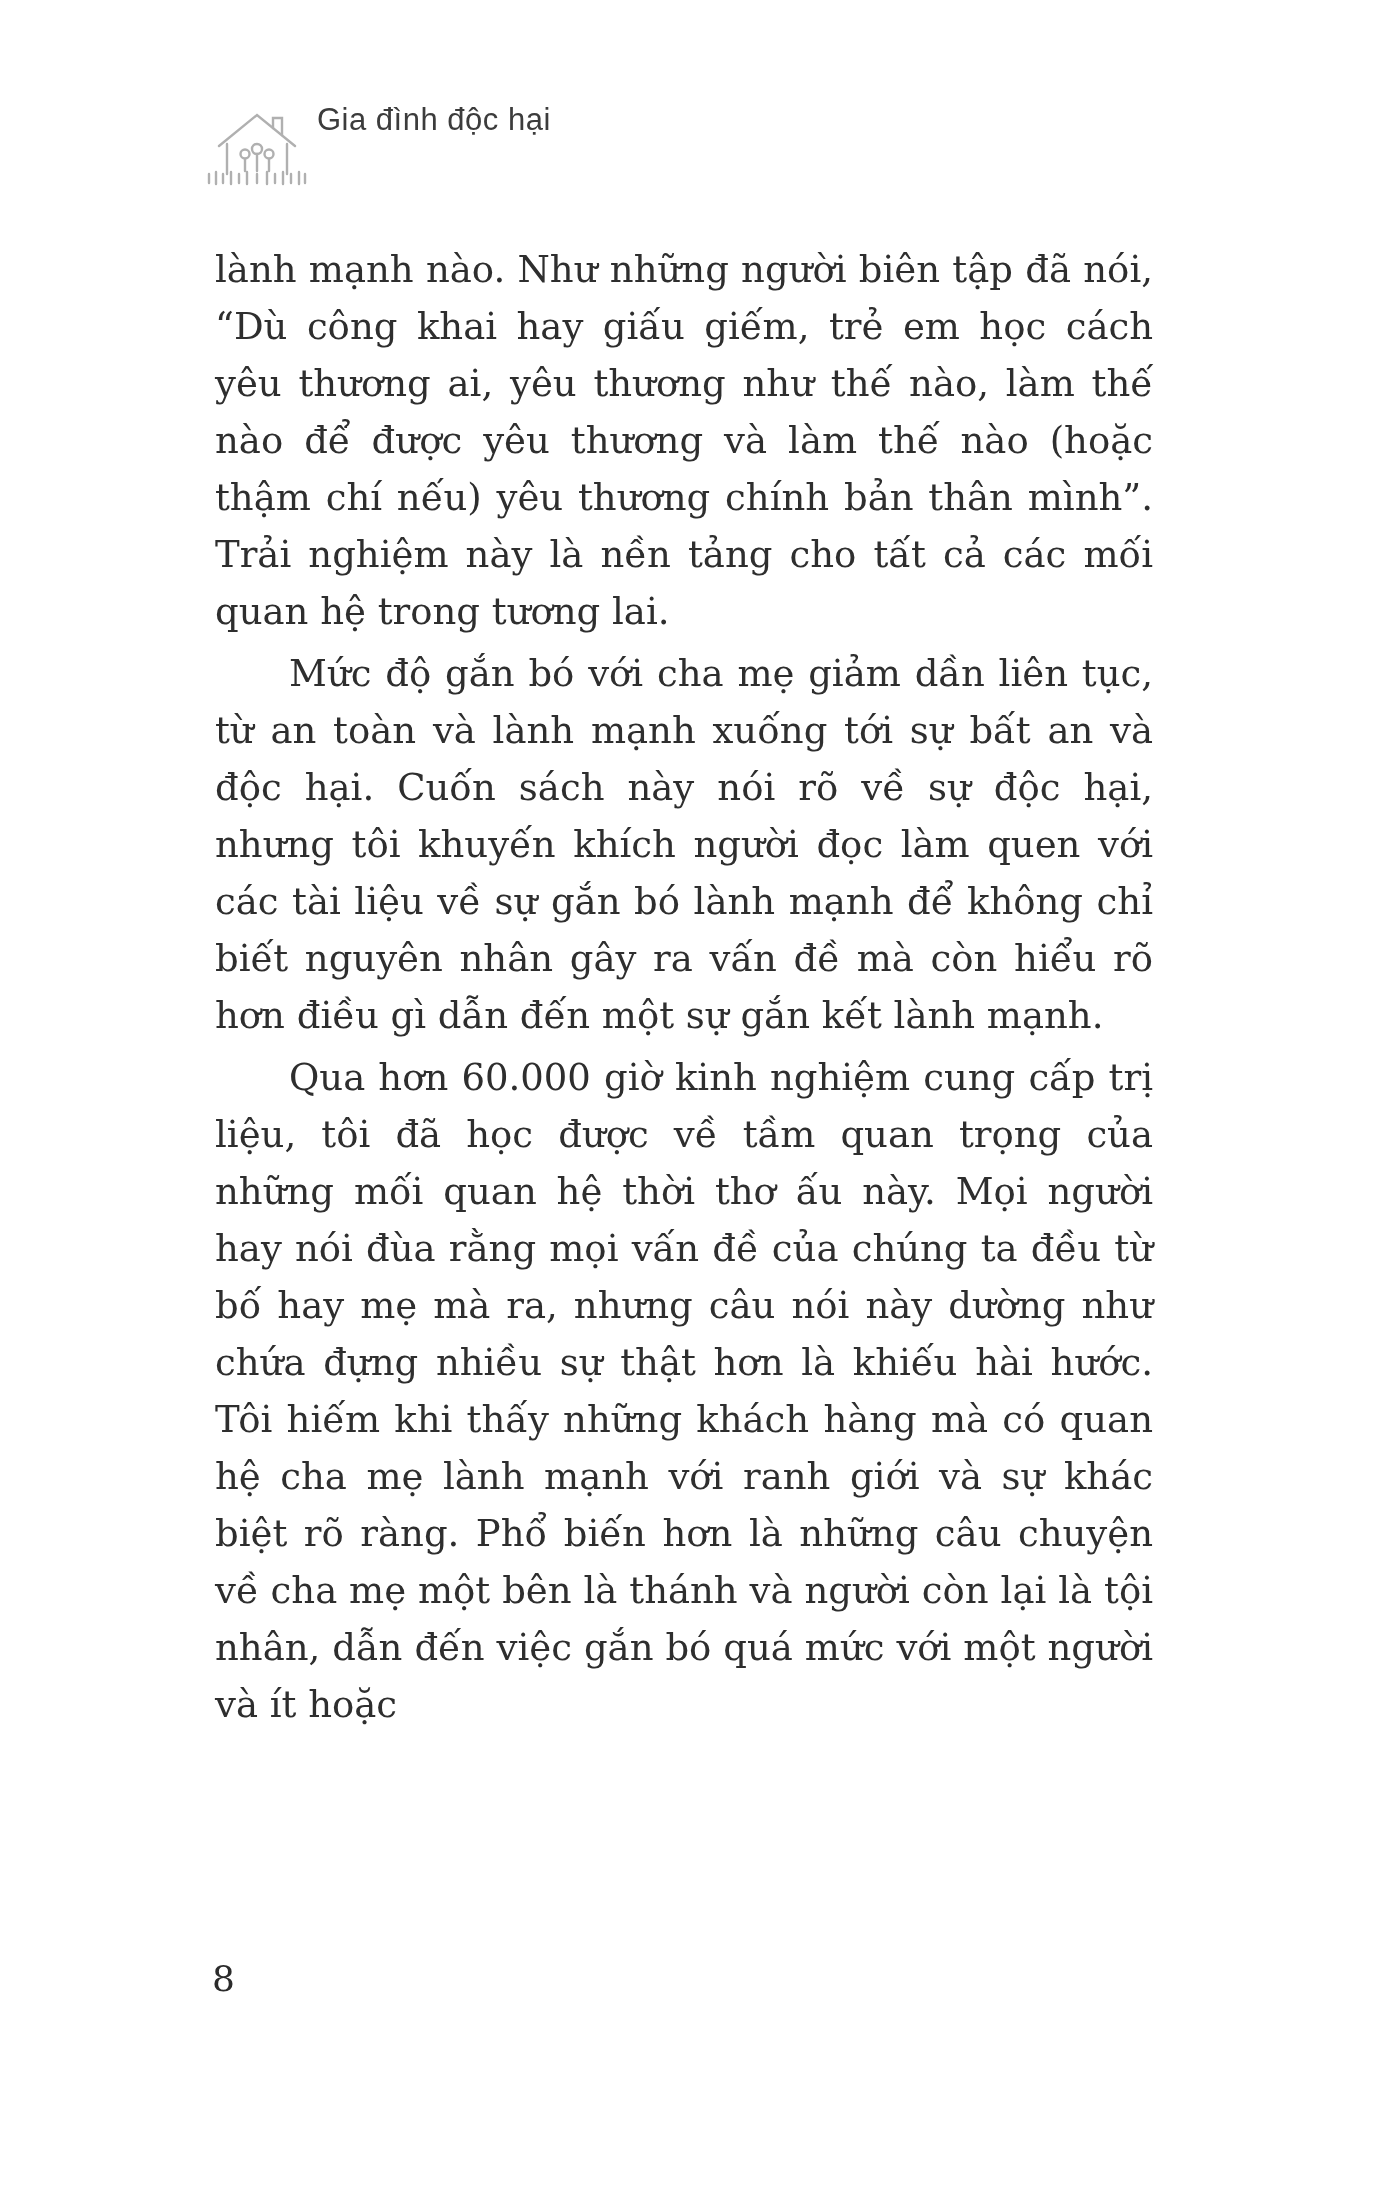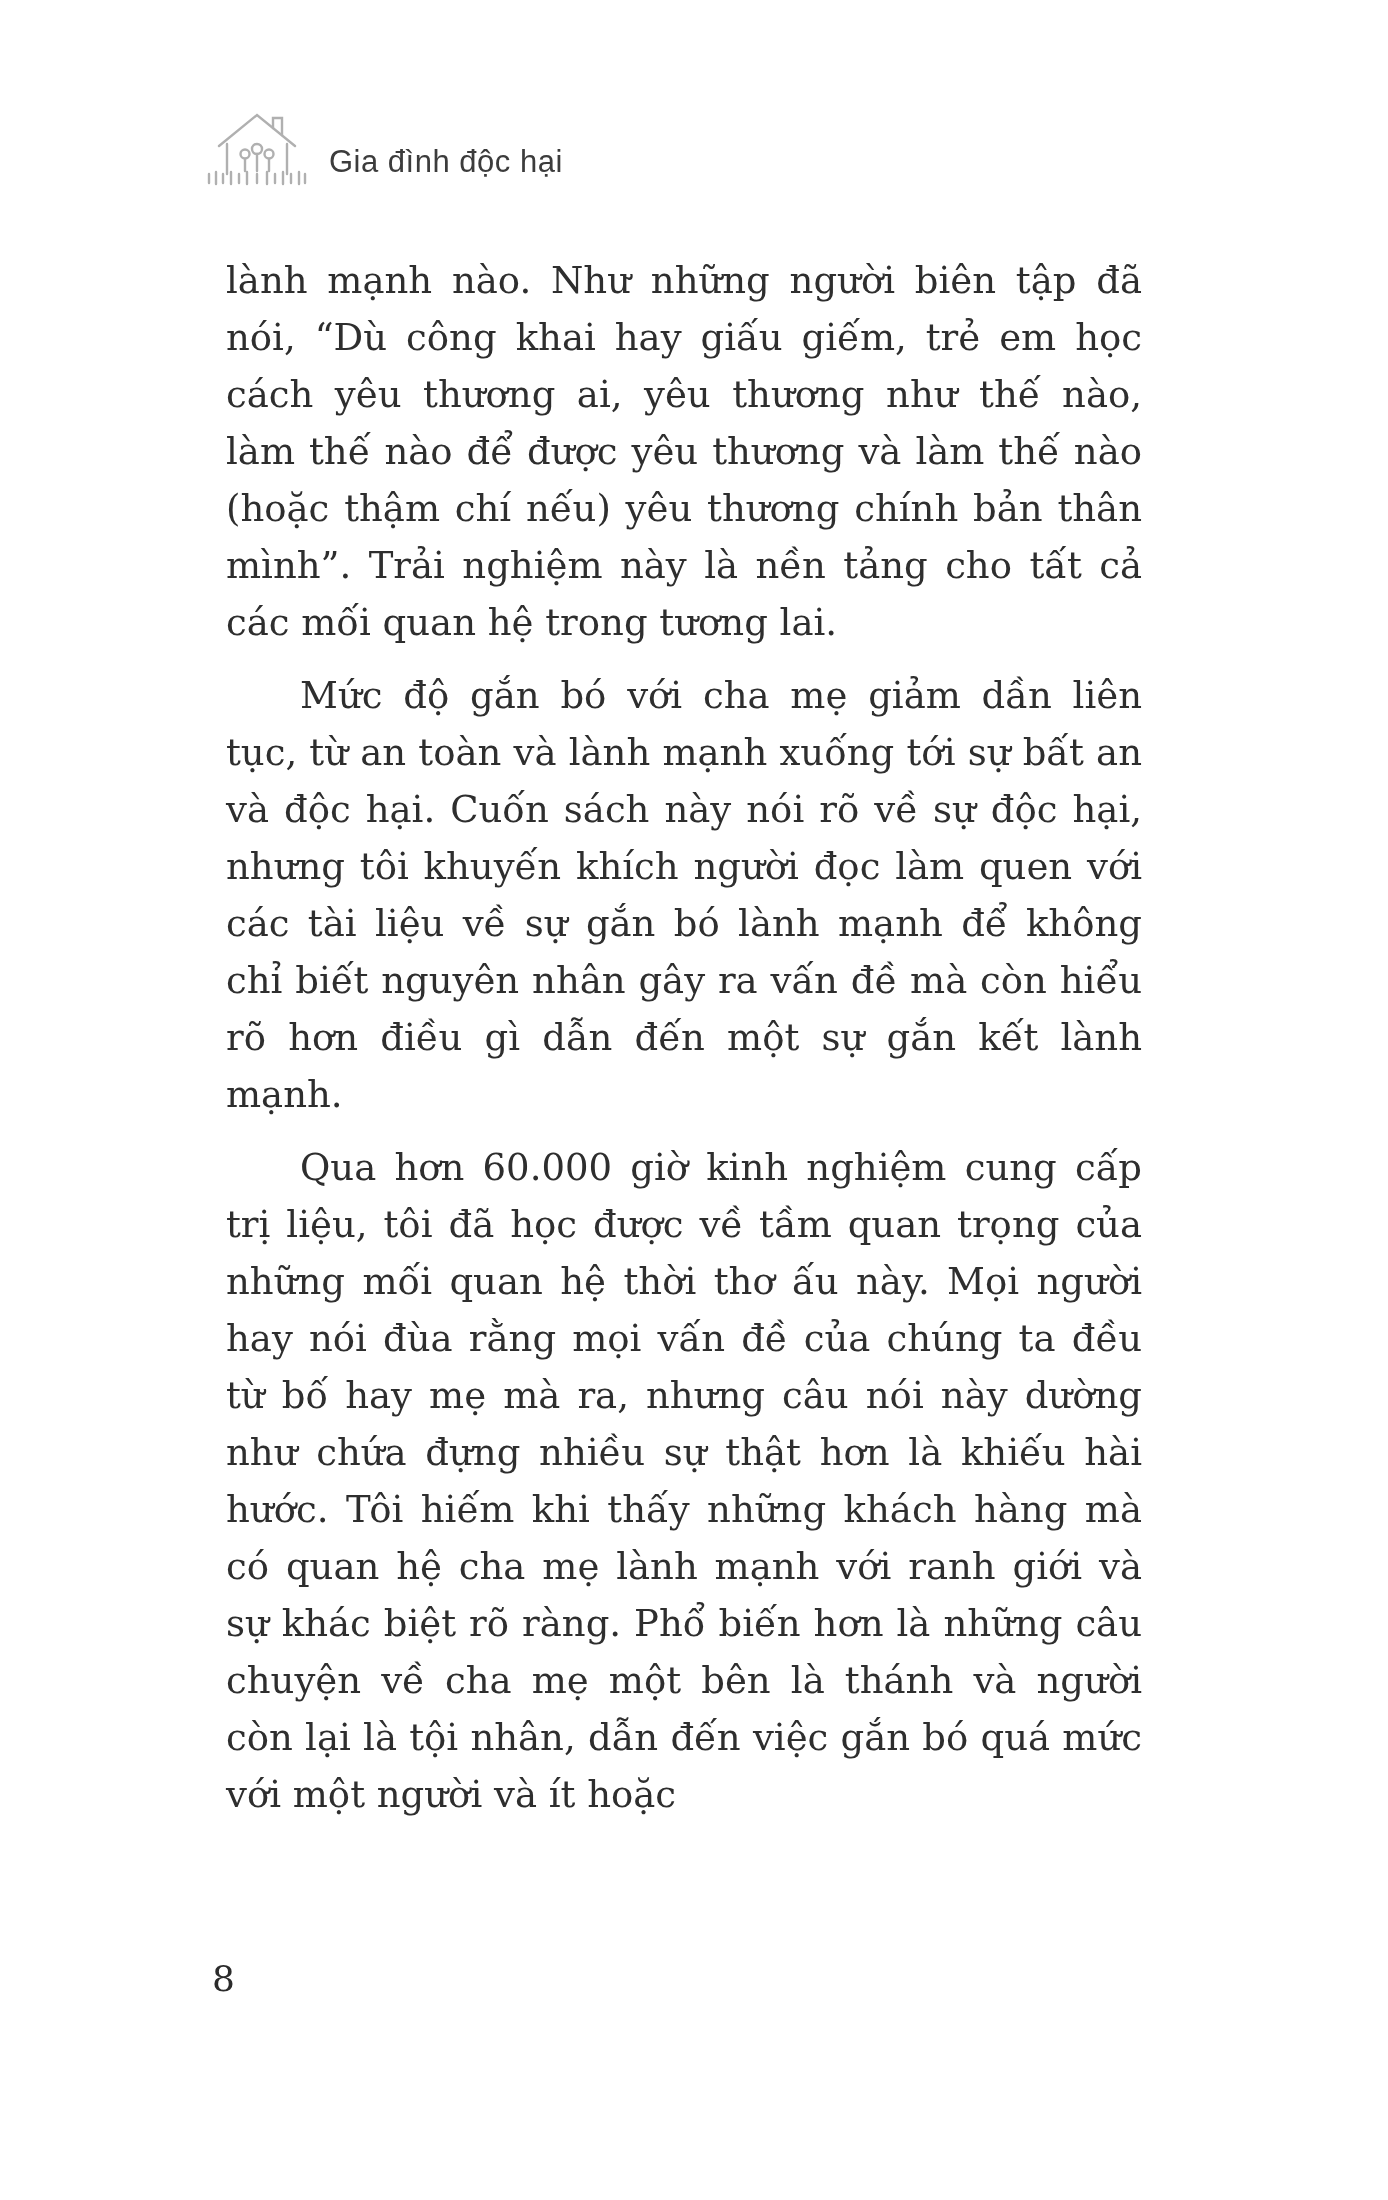--- a/index.html
+++ b/index.html
@@ -13,22 +13,22 @@
     position: relative;
     font-family: "DejaVu Serif", serif;
     color: #2b2b2b;
     overflow: hidden;
   }
   .page-header {
     position: absolute;
     top: 108px;
     left: 205px;
     display: flex;
-    align-items: flex-end;
-    gap: 20px;
+    align-items: flex-start;
+    gap: 8px;
   }
   .header-icon {
     width: 104px;
     height: 78px;
     display: inline-block;
   }
   .header-title {
     font-family: "Liberation Sans", sans-serif;
     font-size: 31px;
     font-weight: 500;
@@ -37,21 +37,21 @@
     position: relative;
     top: -6px;
   }
   .content {
     position: absolute;
     top: 236px;
     left: 210px;
     width: 948px;
   }
   .content p {
-    margin: 16px;
+    margin: 5px;
     font-size: 37px;
     line-height: 57px;
     text-align: justify;
     color: #2e2e2e;
   }
   .content p.indent {
     text-indent: 74px;
   }
   .page-number {
     position: absolute;

